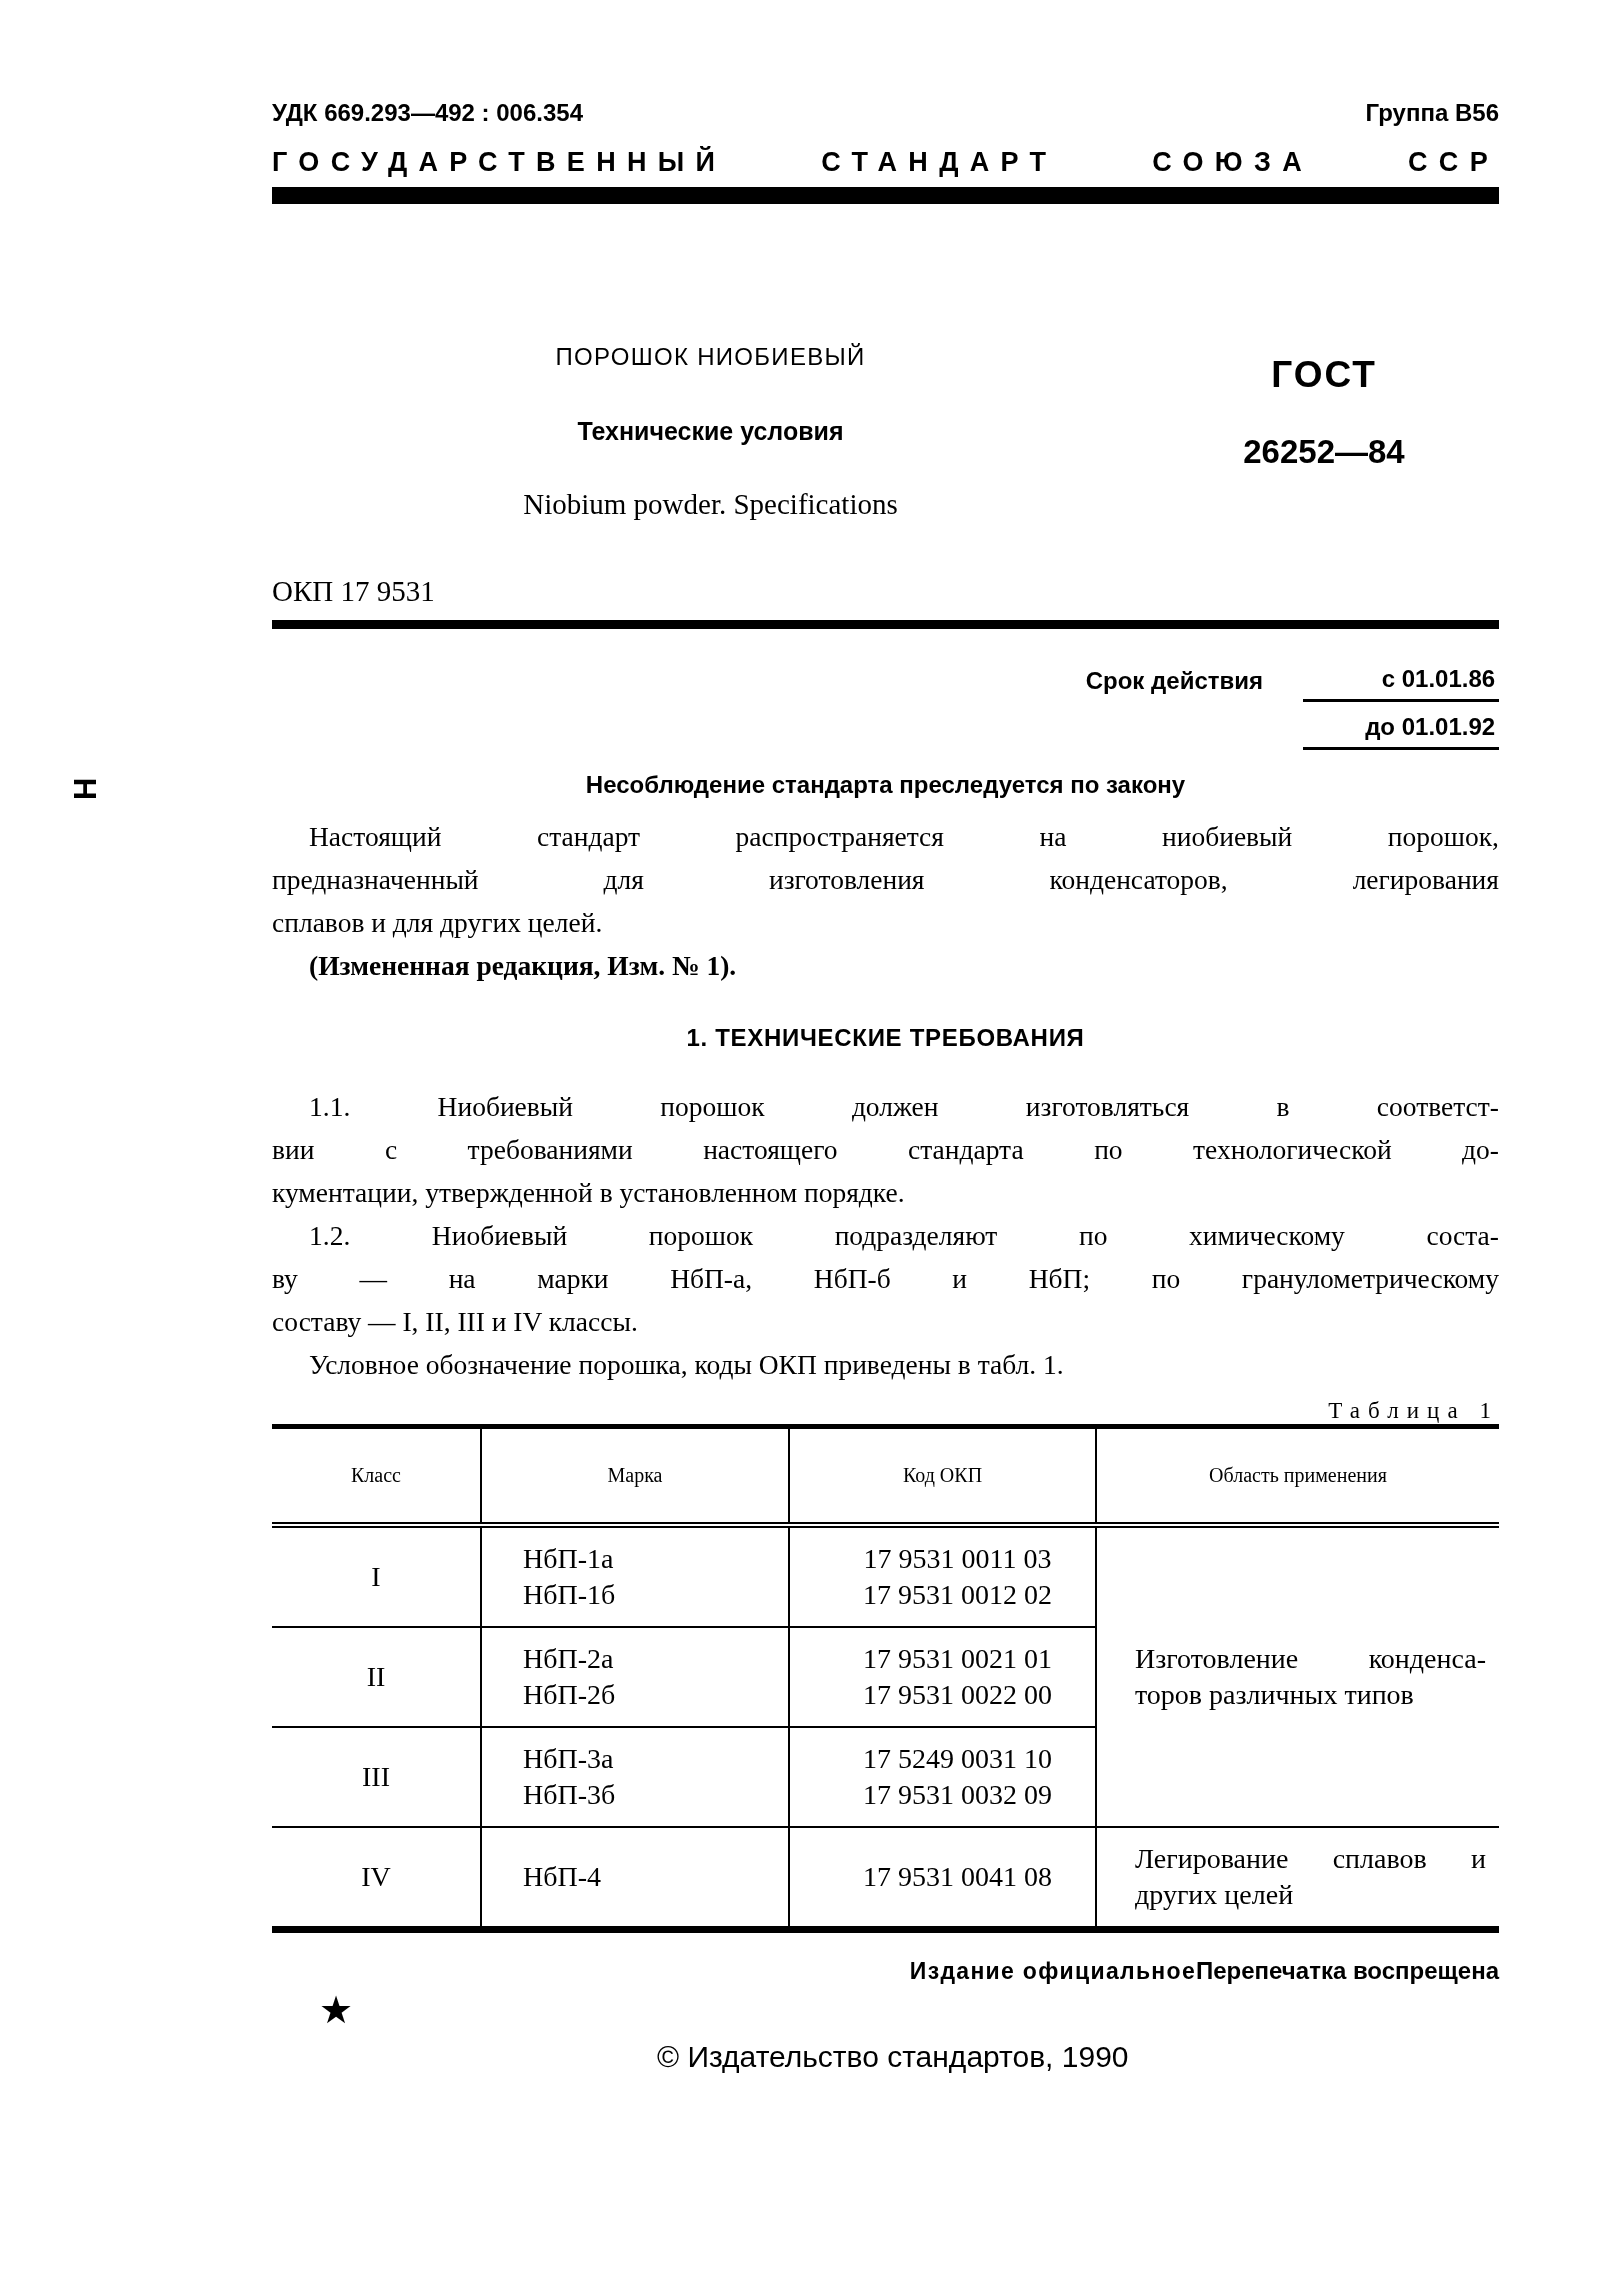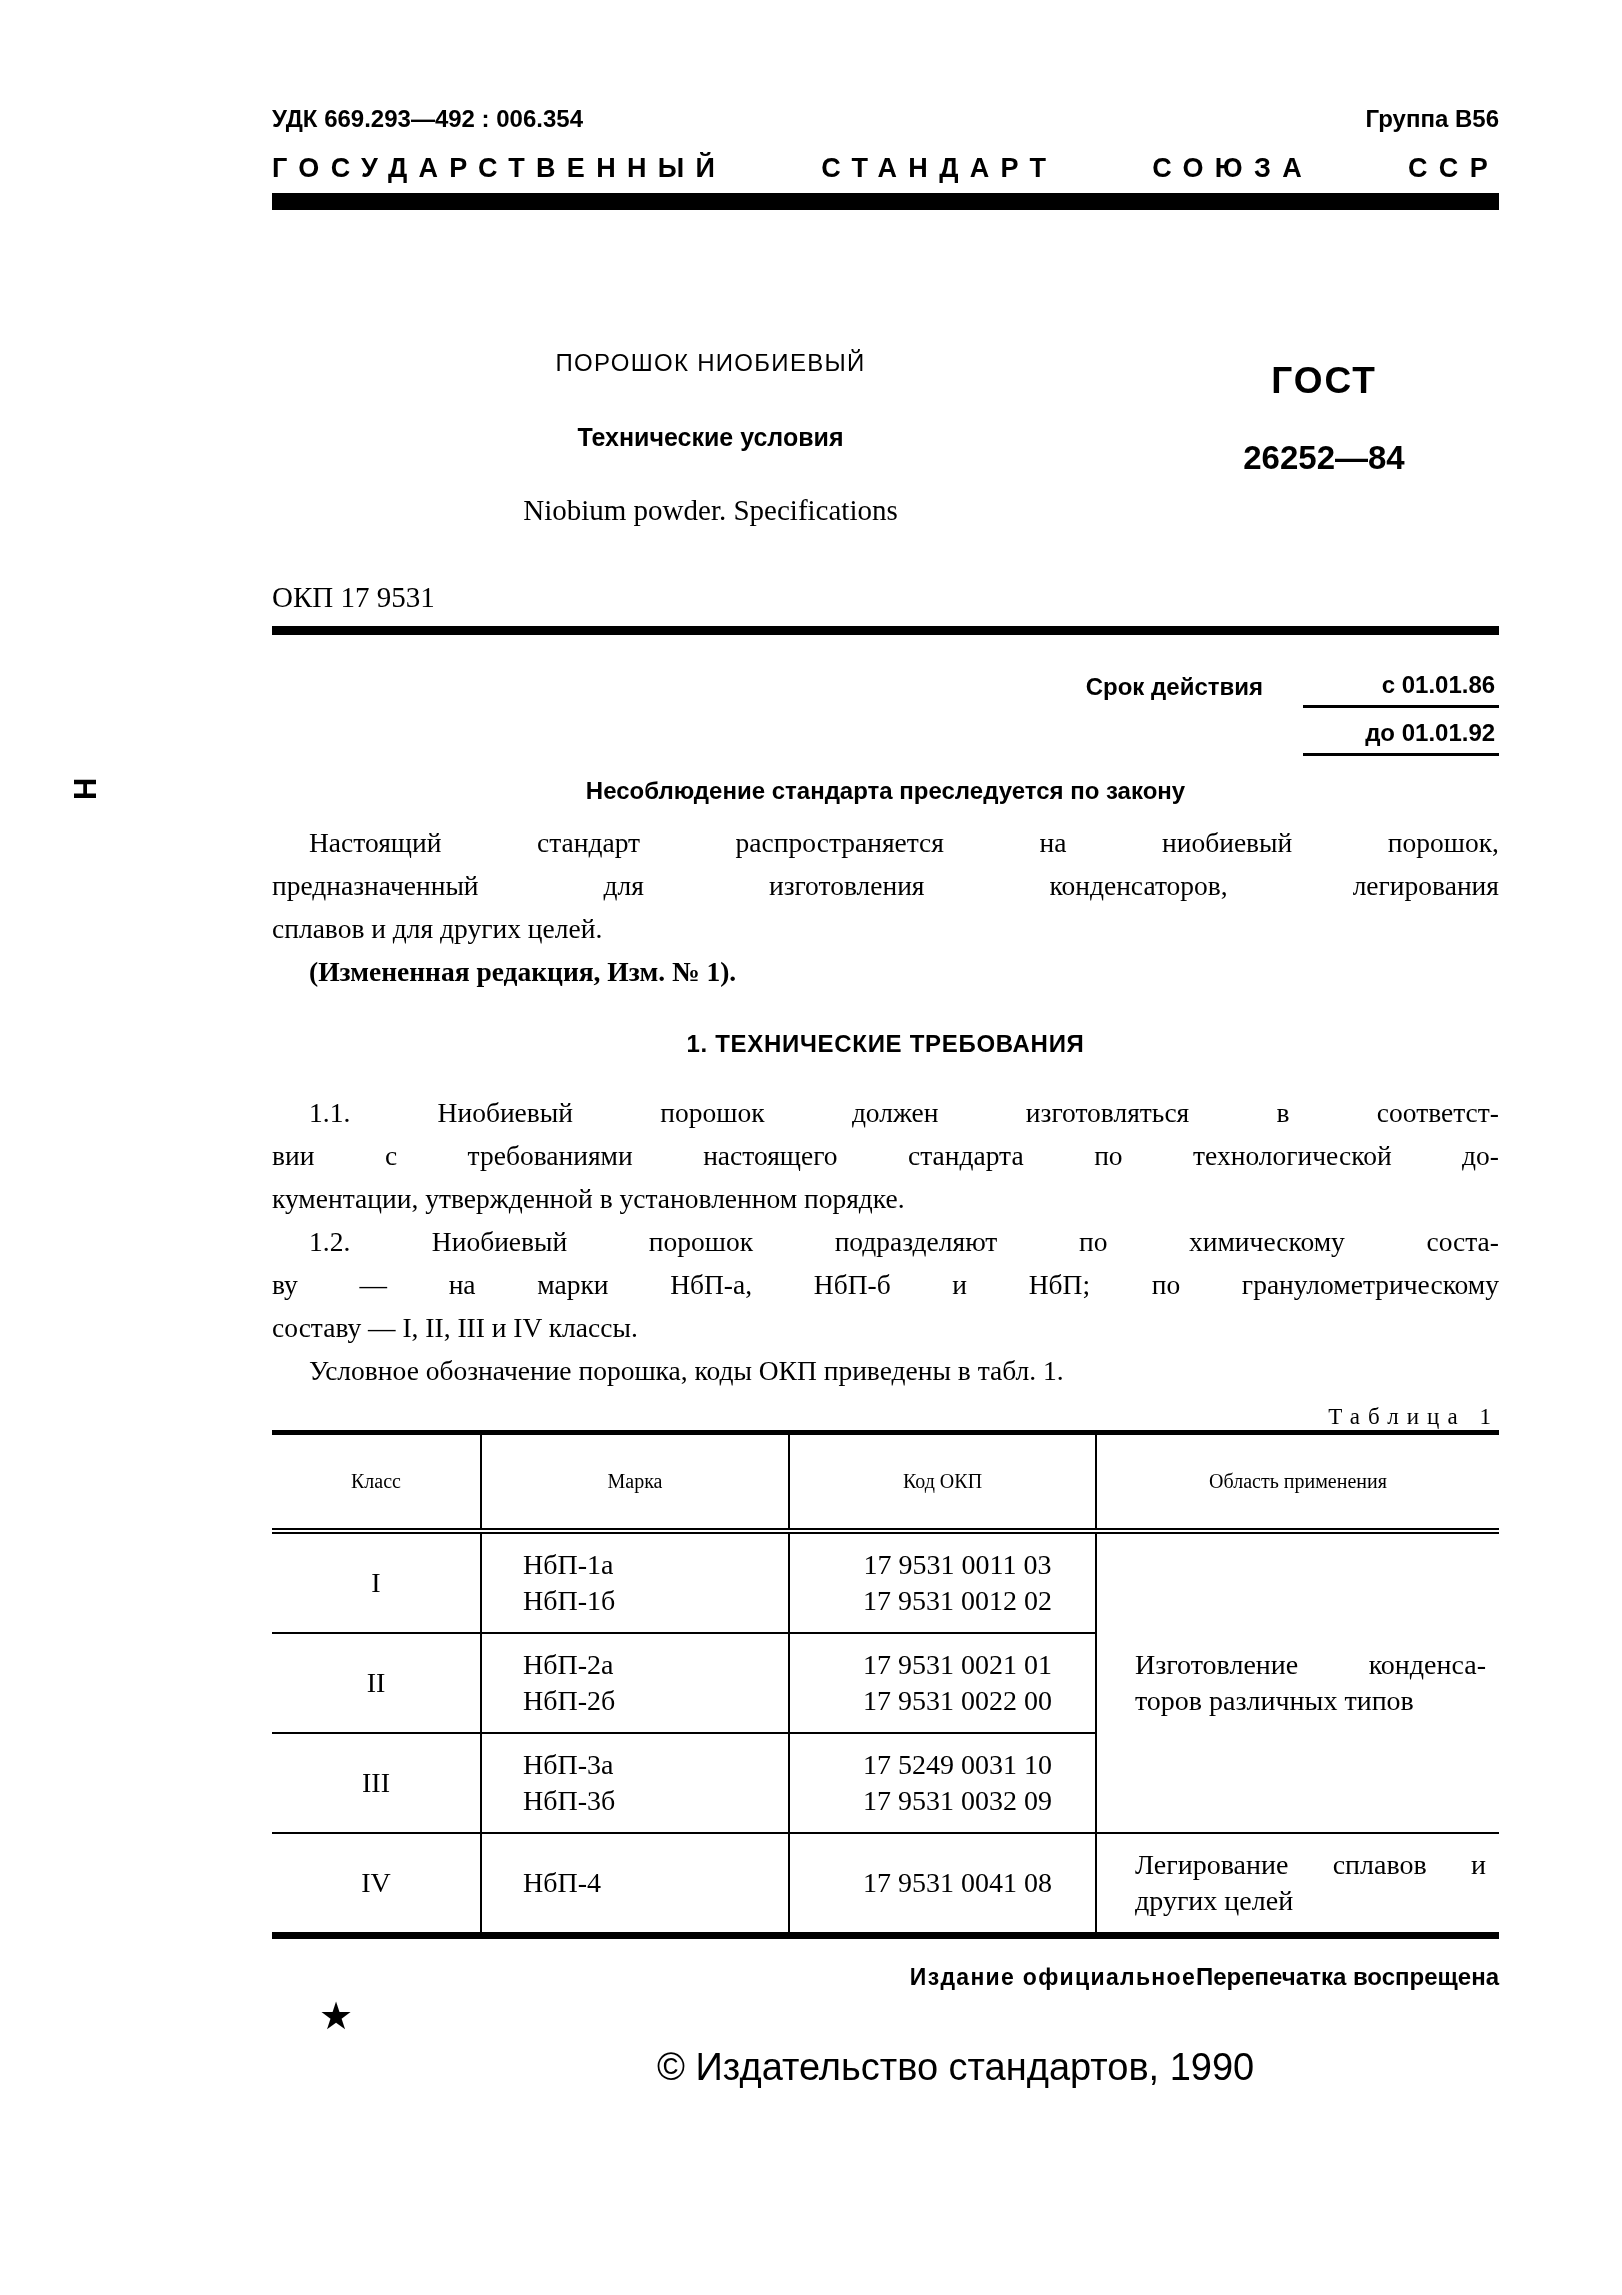--- a/index.html
+++ b/index.html
@@ -4,21 +4,21 @@
 <style>
   html,body{margin:0;padding:0;background:#888;}
   .page{
     position:relative;
     width:1623px;height:2295px;
     background:#ffffff;
     color:#000;
     font-family:"Liberation Serif", serif;
     overflow:hidden;
   }
-  .content{position:absolute;left:272px;top:12px;width:1227px;}
+  .content{position:absolute;left:272px;top:6px;width:1227px;}
   .b{font-weight:bold;}
 
   
   .meta-row{margin-top:93px;display:flex;justify-content:space-between;align-items:baseline;
     font-family:"Liberation Sans", sans-serif;font-weight:bold;font-size:24px;}
   
   .org-header{margin-top:19.6px;font-family:"Liberation Sans", sans-serif;font-weight:bold;
     font-size:27px;letter-spacing:0.42em;word-spacing:0.7em;
     text-align:justify;text-align-last:justify;white-space:normal;}
   .band{margin-top:9.2px;height:17.7px;background:#000;}
@@ -75,21 +75,21 @@
   td.c-code{padding-left:30px !important;text-align:center;}
   td.c-app{padding-left:38px !important;padding-right:13px !important;}
   td.c-app .jline{text-align:justify;text-align-last:justify;}
 
   
   .footer-row{margin-top:23.6px;display:flex;justify-content:flex-end;align-items:baseline;
     font-family:"Liberation Sans", sans-serif;font-weight:bold;}
   .edition{font-size:23px;letter-spacing:1.3px;}
   .reprint{font-size:24px;}
   .star{margin:6.5px 0 0 47px;font-size:38px;line-height:38px;}
-  .copyright{margin:10.5px 0 0 385px;font-family:"Liberation Sans", sans-serif;font-size:38px;}
+  .copyright{margin:10.5px 0 0 385px;font-family:"Liberation Sans", sans-serif;font-size:30px;}
 
   
   .margin-letter{position:absolute;left:73px;top:771px;
     font-family:"Liberation Sans", sans-serif;font-weight:bold;font-size:31px;
     transform:rotate(90deg);}
 </style>
 </head>
 <body>
 
 <div class="page">

